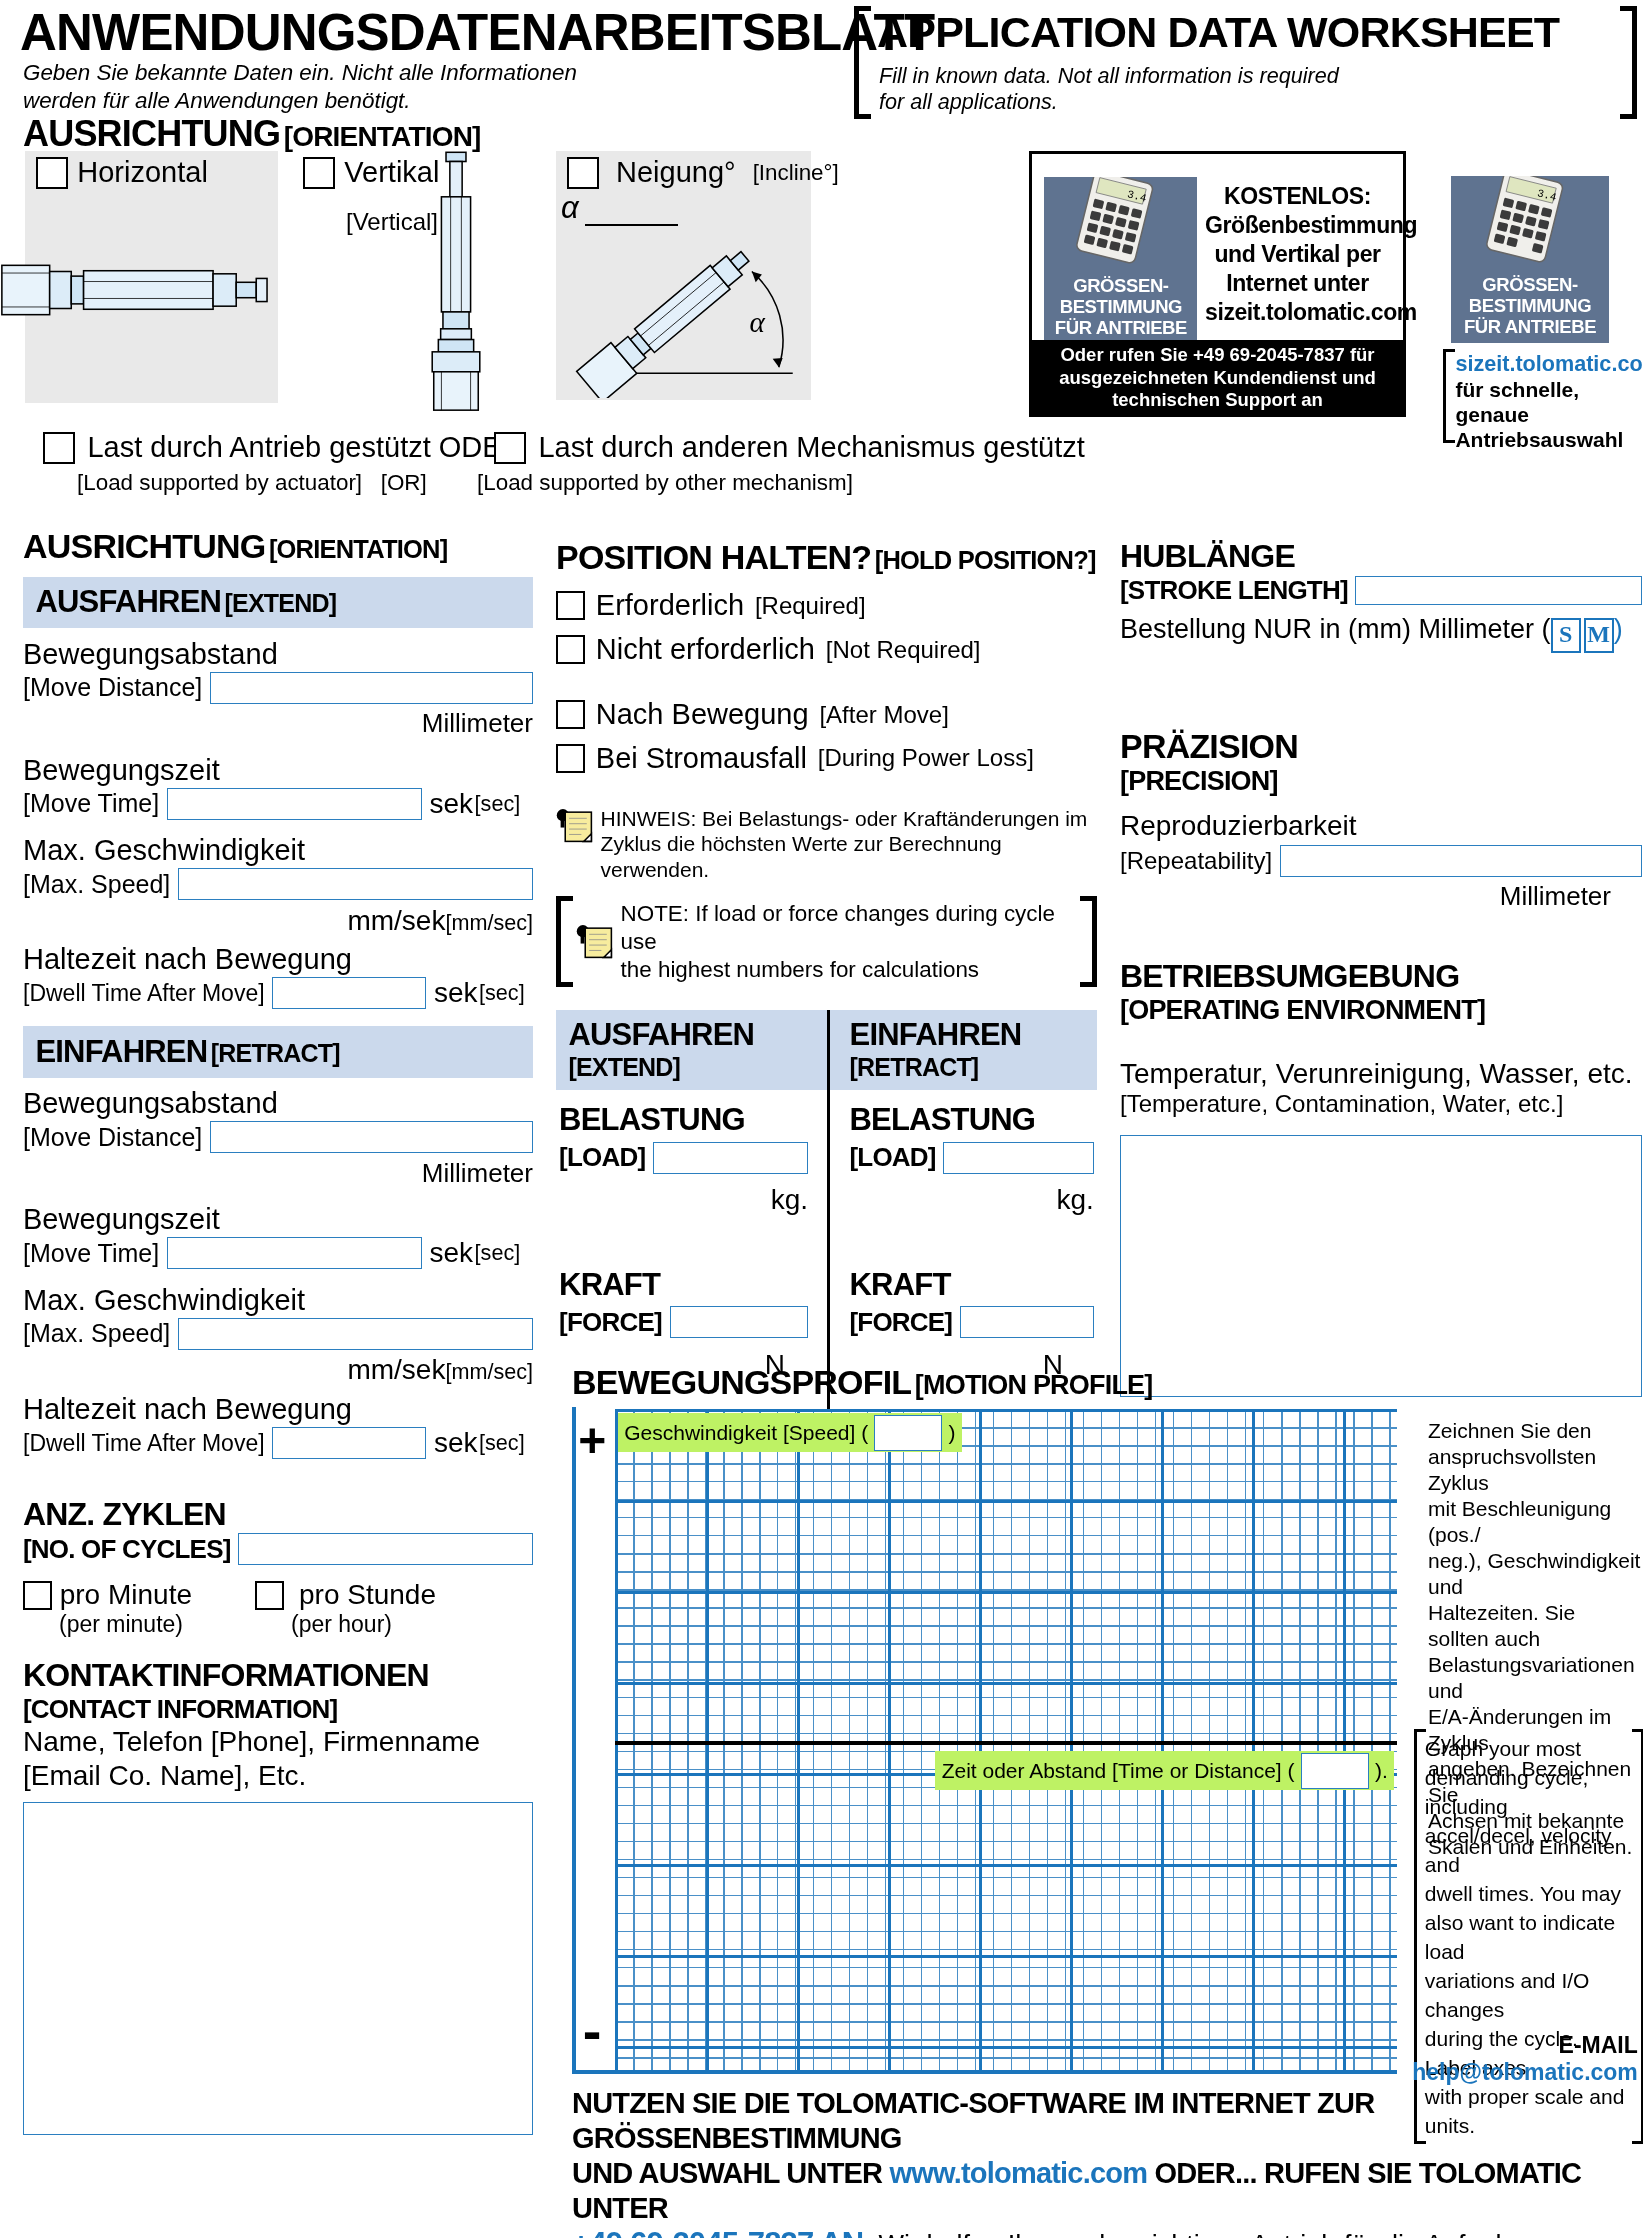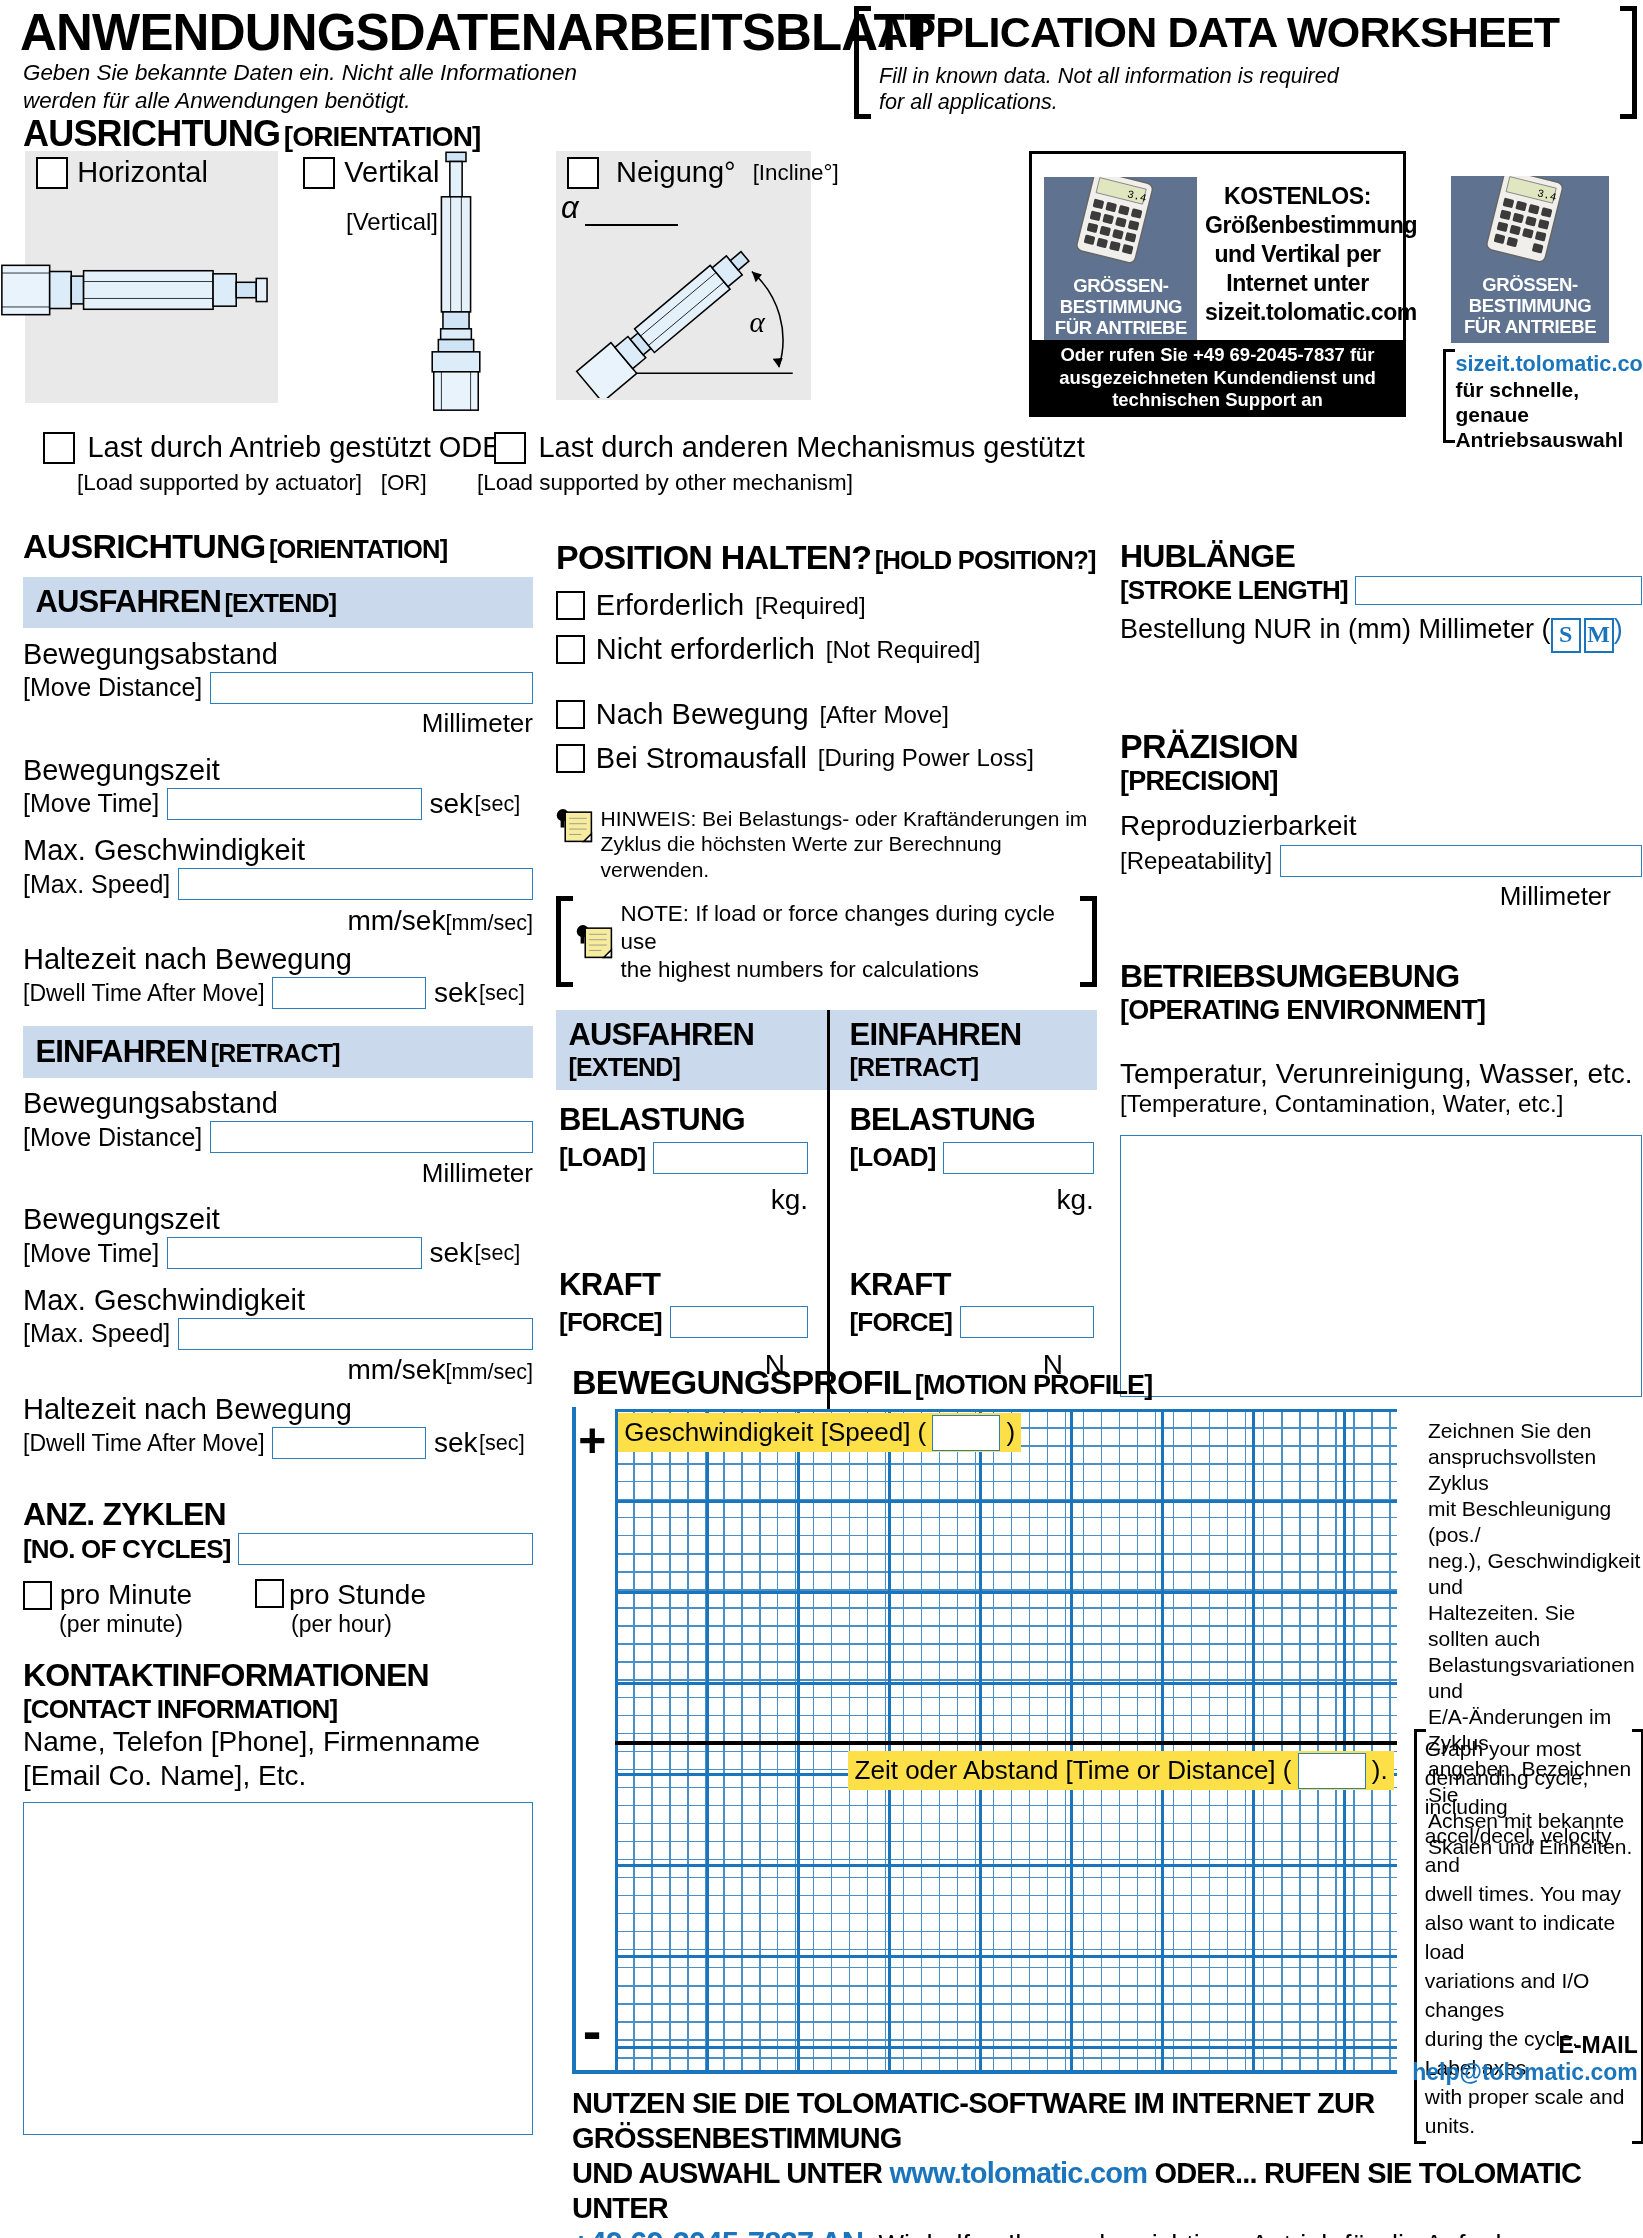--- a/index.html
+++ b/index.html
@@ -29,21 +29,21 @@
   .flabel-de{font-size:29px;line-height:36px}
   .flabel-en{font-size:25px;flex:none}
   .funit{font-size:26px;text-align:right;margin-top:4.6px}
   .unitpair .big{font-size:28px}
   .unitpair .small{font-size:21.6px}
   .optrow{display:flex;align-items:center;gap:10.8px;margin-bottom:10.8px}
   .optrow .de{font-size:29px}
   .optrow .en{font-size:24px}
   .h-sec{font-size:32px;font-weight:bold;letter-spacing:-0.8px}
   .h-sec-en{font-size:25.5px;font-weight:bold;letter-spacing:-0.8px}
-  .glabel{display:flex;align-items:center;gap:6.2px;font-size:26px;background:#fde047;padding:1.5px 6.2px}
+  .glabel{display:flex;align-items:center;gap:6.2px;font-size:21px;background:#bef264;padding:1.5px 6.2px}
   .notetxt{font-size:21px;line-height:25.5px}
   .grid{background-color:#fff;background-image:
     repeating-linear-gradient(to right,#1b75bc 0 3.1px,transparent 3.1px 91px),
     repeating-linear-gradient(to bottom,#1b75bc 0 3.1px,transparent 3.1px 91px),
     repeating-linear-gradient(to right,#4a90c8 0 1.5px,transparent 1.5px 18px),
     repeating-linear-gradient(to bottom,#4a90c8 0 1.5px,transparent 1.5px 18px)}
   .smicon{display:inline-block;width:26px;height:31px;border:2.3px solid #1b75bc;color:#1b75bc;
           font-family:"Liberation Serif",serif;font-weight:bold;font-size:24px;line-height:29px;
           text-align:center;vertical-align:-4.6px}
 </style>
@@ -335,21 +335,21 @@
     </div>
     <div style="display:flex;margin-top:14px">
       <div style="width:232px">
         <div style="display:flex;align-items:center;gap:7.7px">
           <span class="cb sm"></span>
           <span style="font-size:28px">pro Minute</span>
         </div>
         <div style="font-size:23px;margin-left:36px">(per minute)</div>
       </div>
       <div>
-        <div style="display:flex;align-items:flex-start;gap:5px">
+        <div style="display:flex;align-items:center;gap:15px">
           <span class="cb sm"></span>
           <span style="font-size:28px">pro Stunde</span>
         </div>
         <div style="font-size:23px;margin-left:36px">(per hour)</div>
       </div>
     </div>
   </div>
 
   <div style="margin-top:18.5px">
     <div class="b cond" style="font-size:32px">KONTAKTINFORMATIONEN</div>

